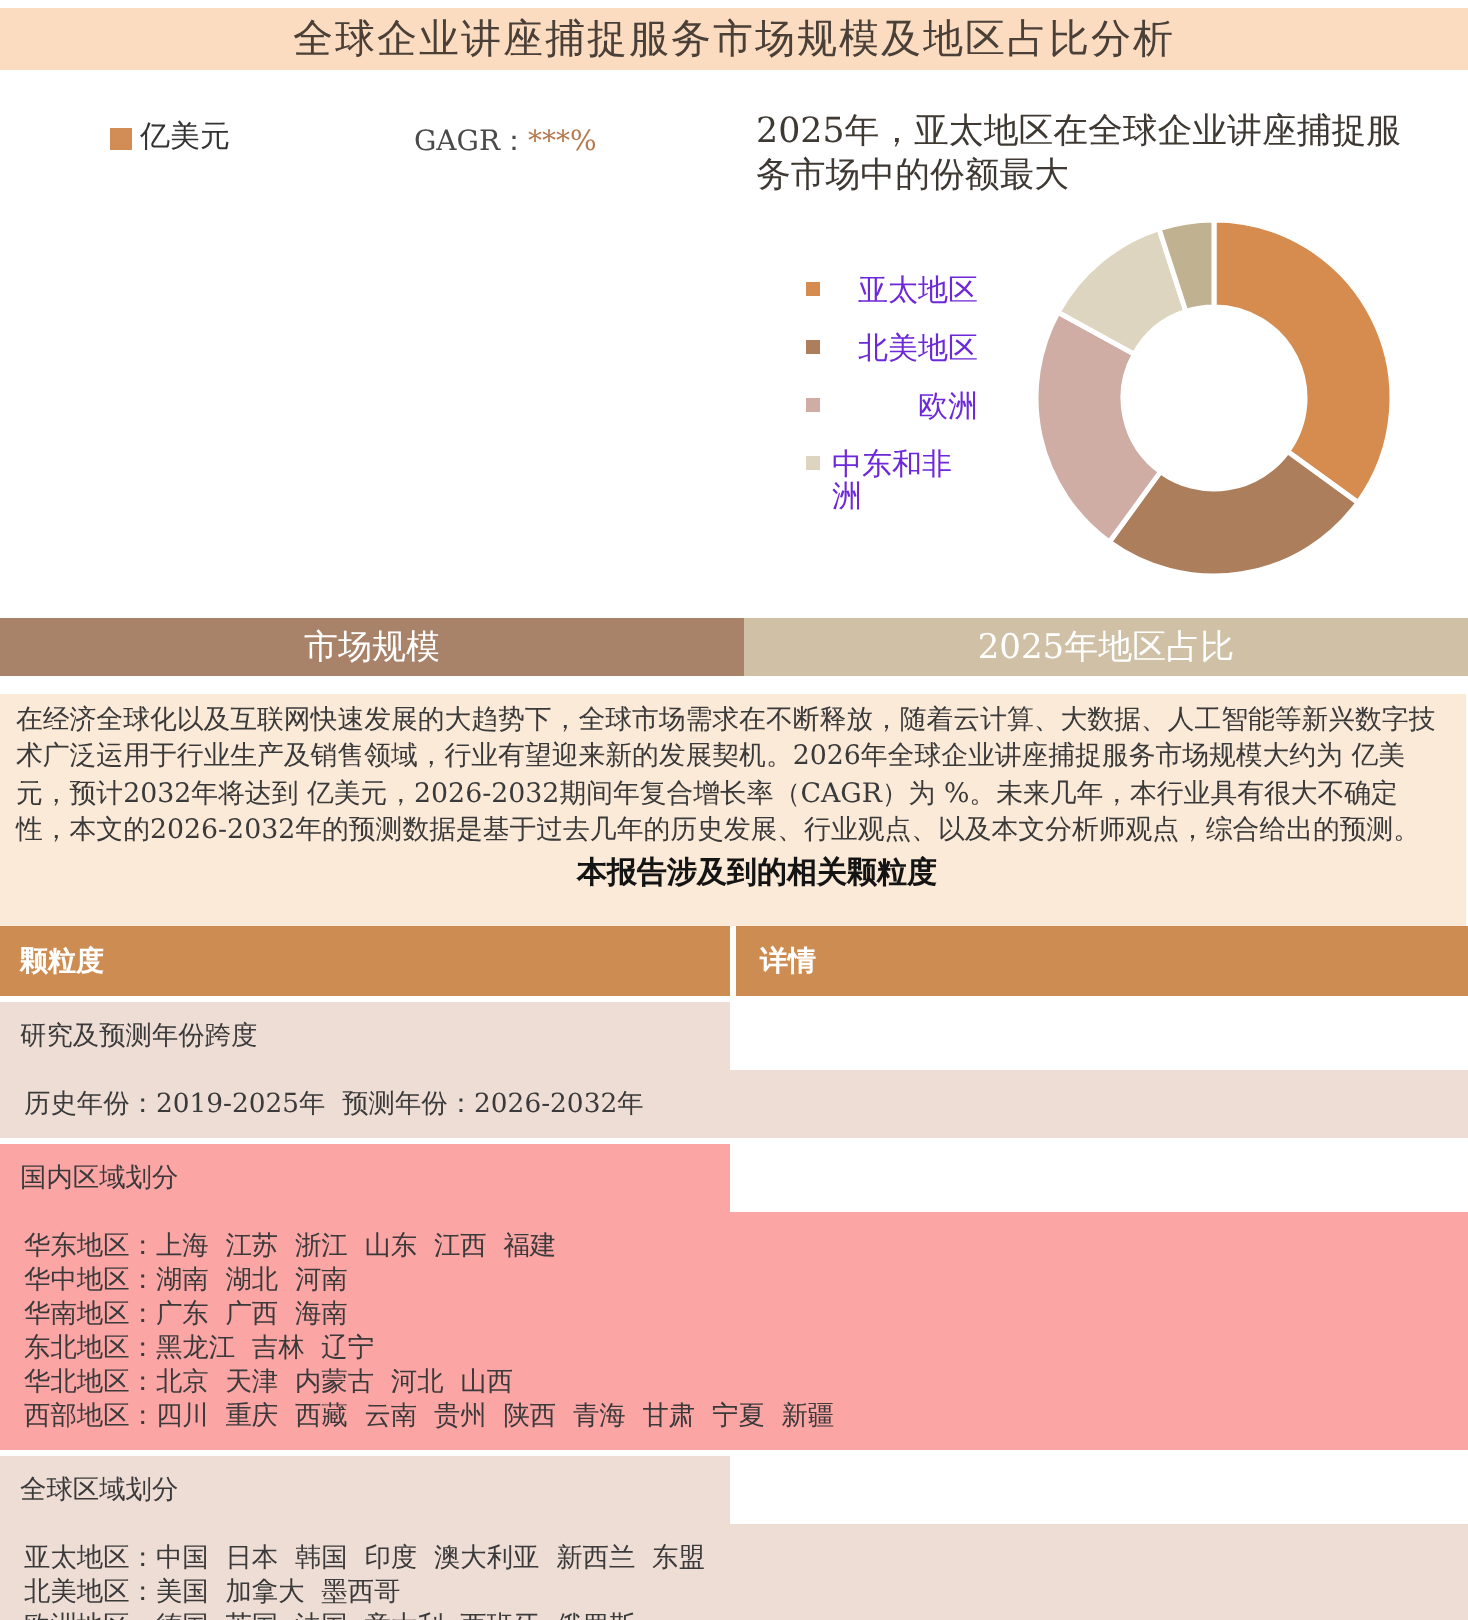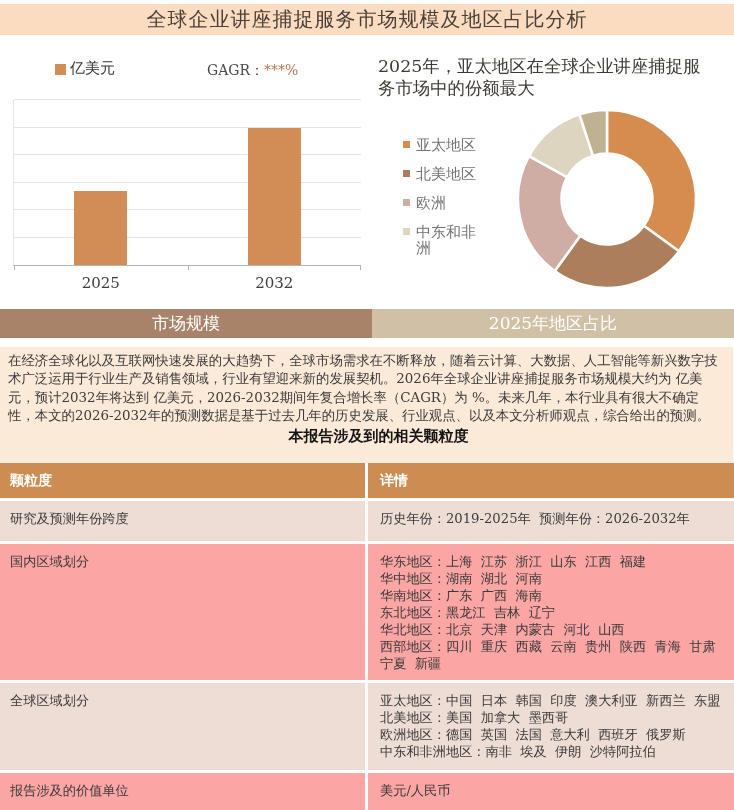--- a/index.html
+++ b/index.html
@@ -27,21 +27,21 @@
     position:absolute; left:13px; top:45px; width:347px; height:165px;
     border-bottom:1px solid #b5b5b5; border-left:1px solid #e6e6e6;
   }
   .gridline { position:absolute; left:0; right:0; height:1px; background:#e3e3e3; }
   .bar { position:absolute; bottom:0; background:#d28c55; }
   .tick { position:absolute; top:166px; width:1px; height:4px; background:#b5b5b5; }
   .bar-xlabel { position:absolute; top:174px; width:80px; text-align:center; font-size:15px; color:#3c3c3c; }
 
   .pie-title { position:absolute; left:378px; top:1px; width:336px; font-size:17.4px; line-height:21.5px; color:#3e3933; }
   .pie-legend { position:absolute; left:403px; top:82px; width:86px; }
-  .pie-legend-item { display:flex; margin-bottom:13px; font-size:15px; line-height:16px; color:#737373; }
+  .pie-legend-item { display:flex; margin-bottom:13px; font-size:15px; line-height:16px; color:#6d28d9;justify-content:space-between; }
   .pie-legend-item .sw { flex:0 0 7px; width:7px; height:7px; margin:4px 6px 0 0; }
   .donut { position:absolute; left:515px; top:52px; }
 
   
   .tab-band { position:absolute; top:309px; left:0; width:734px; height:29px; display:flex; }
   .tab { display:flex; align-items:center; justify-content:center; color:#fff; font-size:17px; }
   .tab-left  { width:372px; background:#a8836a; }
   .tab-right { flex:1; background:#d0c1a6; }
 
   
@@ -53,55 +53,40 @@
   
   .table { position:absolute; top:463px; left:0; width:734px; }
   .t-header { display:flex; height:35px; margin-bottom:3px;
               font-family:Liberation Serif, serif; }
   .t-header .cl, .t-header .cr { background:#cd8c52; color:#fff; font-weight:bold; font-size:14px;
               display:flex; align-items:center; box-sizing:border-box; }
   .cl { width:365px; margin-right:3px; }
   .cr { flex:1; }
   .t-header .cl { padding-left:10px; }
   .t-header .cr { padding-left:12px; }
-  .t-row { display:flex; margin-bottom:3px; }
+  .t-row { display:flex; margin-bottom:3px;flex-direction:column; }
   .t-row .cl { padding:9px 0 8px 10px; box-sizing:border-box; font-size:13.2px; line-height:17px; }
   .t-row .cr { padding:9px 0 8px 12px; font-size:13.2px; line-height:17px; white-space:pre-wrap; }
   .t-row.dark  .cl, .t-row.dark  .cr { background:#eeddd5; }
   .t-row.light .cl, .t-row.light .cr { background:#fca5a5; }
 </style>
 </head>
 <body>
 
 <div class="page">
 
   <div class="title-band">
     <div class="t">全球企业讲座捕捉服务市场规模及地区占比分析</div>
   </div>
 
   <div class="charts">
 
     <div class="bar-swatch" style="background: rgb(210, 140, 85);"></div>
     <div class="bar-legend-label">亿美元</div>
     <div class="cagr"><span>GAGR：</span><span class="v">***%</span></div>
-    <div class="bar-plot">
-        <div class="gridline" style="bottom: 27.5px;"></div>
-        <div class="gridline" style="bottom: 55px;"></div>
-        <div class="gridline" style="bottom: 82.5px;"></div>
-        <div class="gridline" style="bottom: 110px;"></div>
-        <div class="gridline" style="bottom: 137.5px;"></div>
-        <div class="gridline" style="bottom: 165px;"></div>
-        <div class="tick" style="left: 0px;"></div>
-        <div class="tick" style="left: 173.5px;"></div>
-        <div class="tick" style="left: 346px;"></div>
-        <div class="bar" style="left: 60.25px; width: 53px; height: 74.25px; background: rgb(210, 140, 85);"></div>
-        <div class="bar-xlabel" style="left: 46.75px;">2025</div>
-        <div class="bar" style="left: 233.75px; width: 53px; height: 137.5px; background: rgb(210, 140, 85);"></div>
-        <div class="bar-xlabel" style="left: 220.25px;">2032</div>
-      </div>
 
     <div class="pie-title">2025年，亚太地区在全球企业讲座捕捉服务市场中的份额最大</div>
     <div class="pie-legend">
         <div class="pie-legend-item">
           <div class="sw" style="background: rgb(214, 140, 78);"></div>
           <div class="lb">亚太地区</div>
         </div>
         <div class="pie-legend-item">
           <div class="sw" style="background: rgb(172, 126, 92);"></div>
           <div class="lb">北美地区</div>

